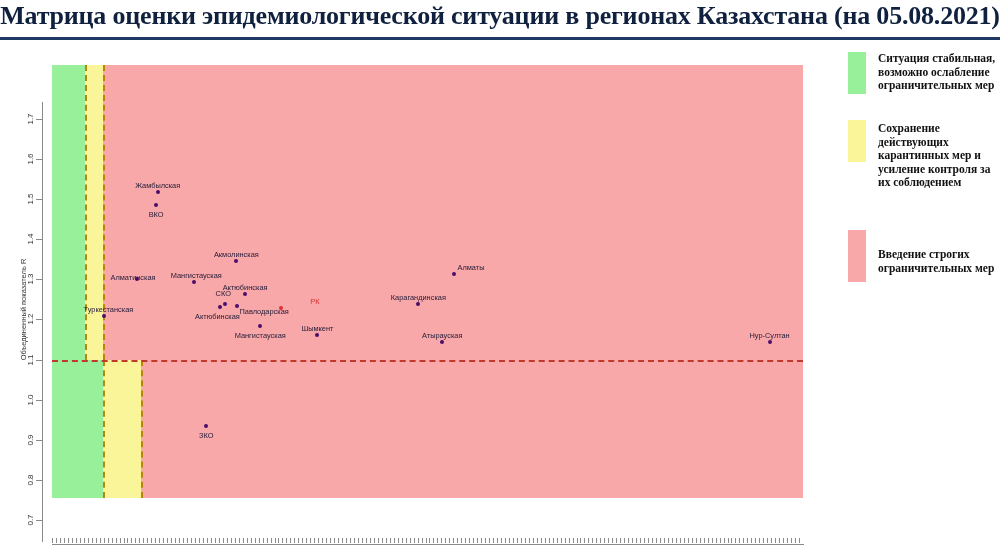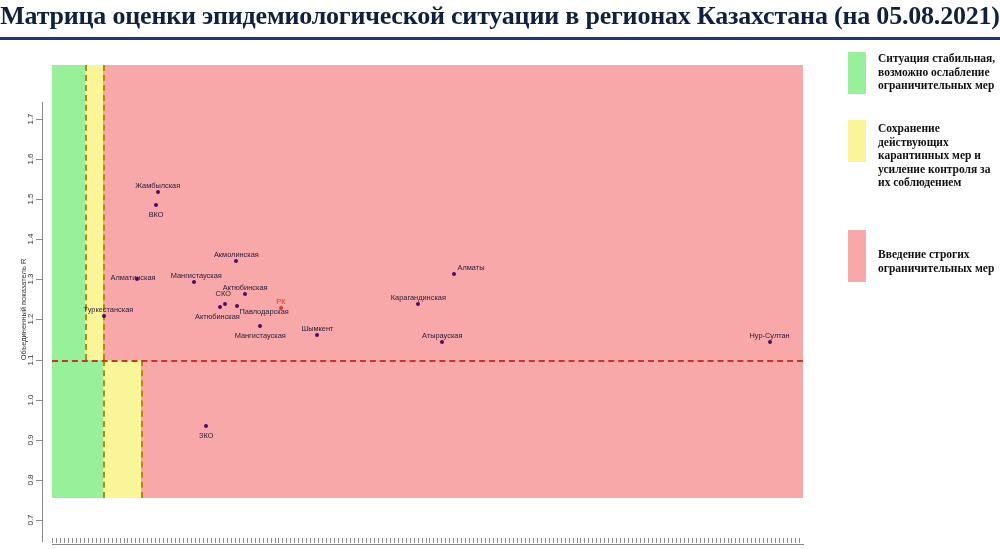--- a/index.html
+++ b/index.html
@@ -63,21 +63,21 @@
     background:#4b0c6b;
     transform:translate(-50%,-50%);
   }
   .pt.rk{background:#e03030;}
   .pt-label{
     position:absolute;
     font-size:7.4px;color:#231a38;
     white-space:nowrap;
     transform:translate(-50%,0);
   }
-  .pt-label.rk{color:#e03030;}
+  .pt-label.rk{color:#e03030;margin-left:34px;}
   
   #y-axis-line{
     position:absolute;left:42px;top:62px;width:0;height:440px;
     border-left:1px solid #8a8a8a;
   }
   .ytick{
     position:absolute;left:36px;width:6px;height:0;
     border-top:1px solid #8a8a8a;
   }
   .ytick-label{

